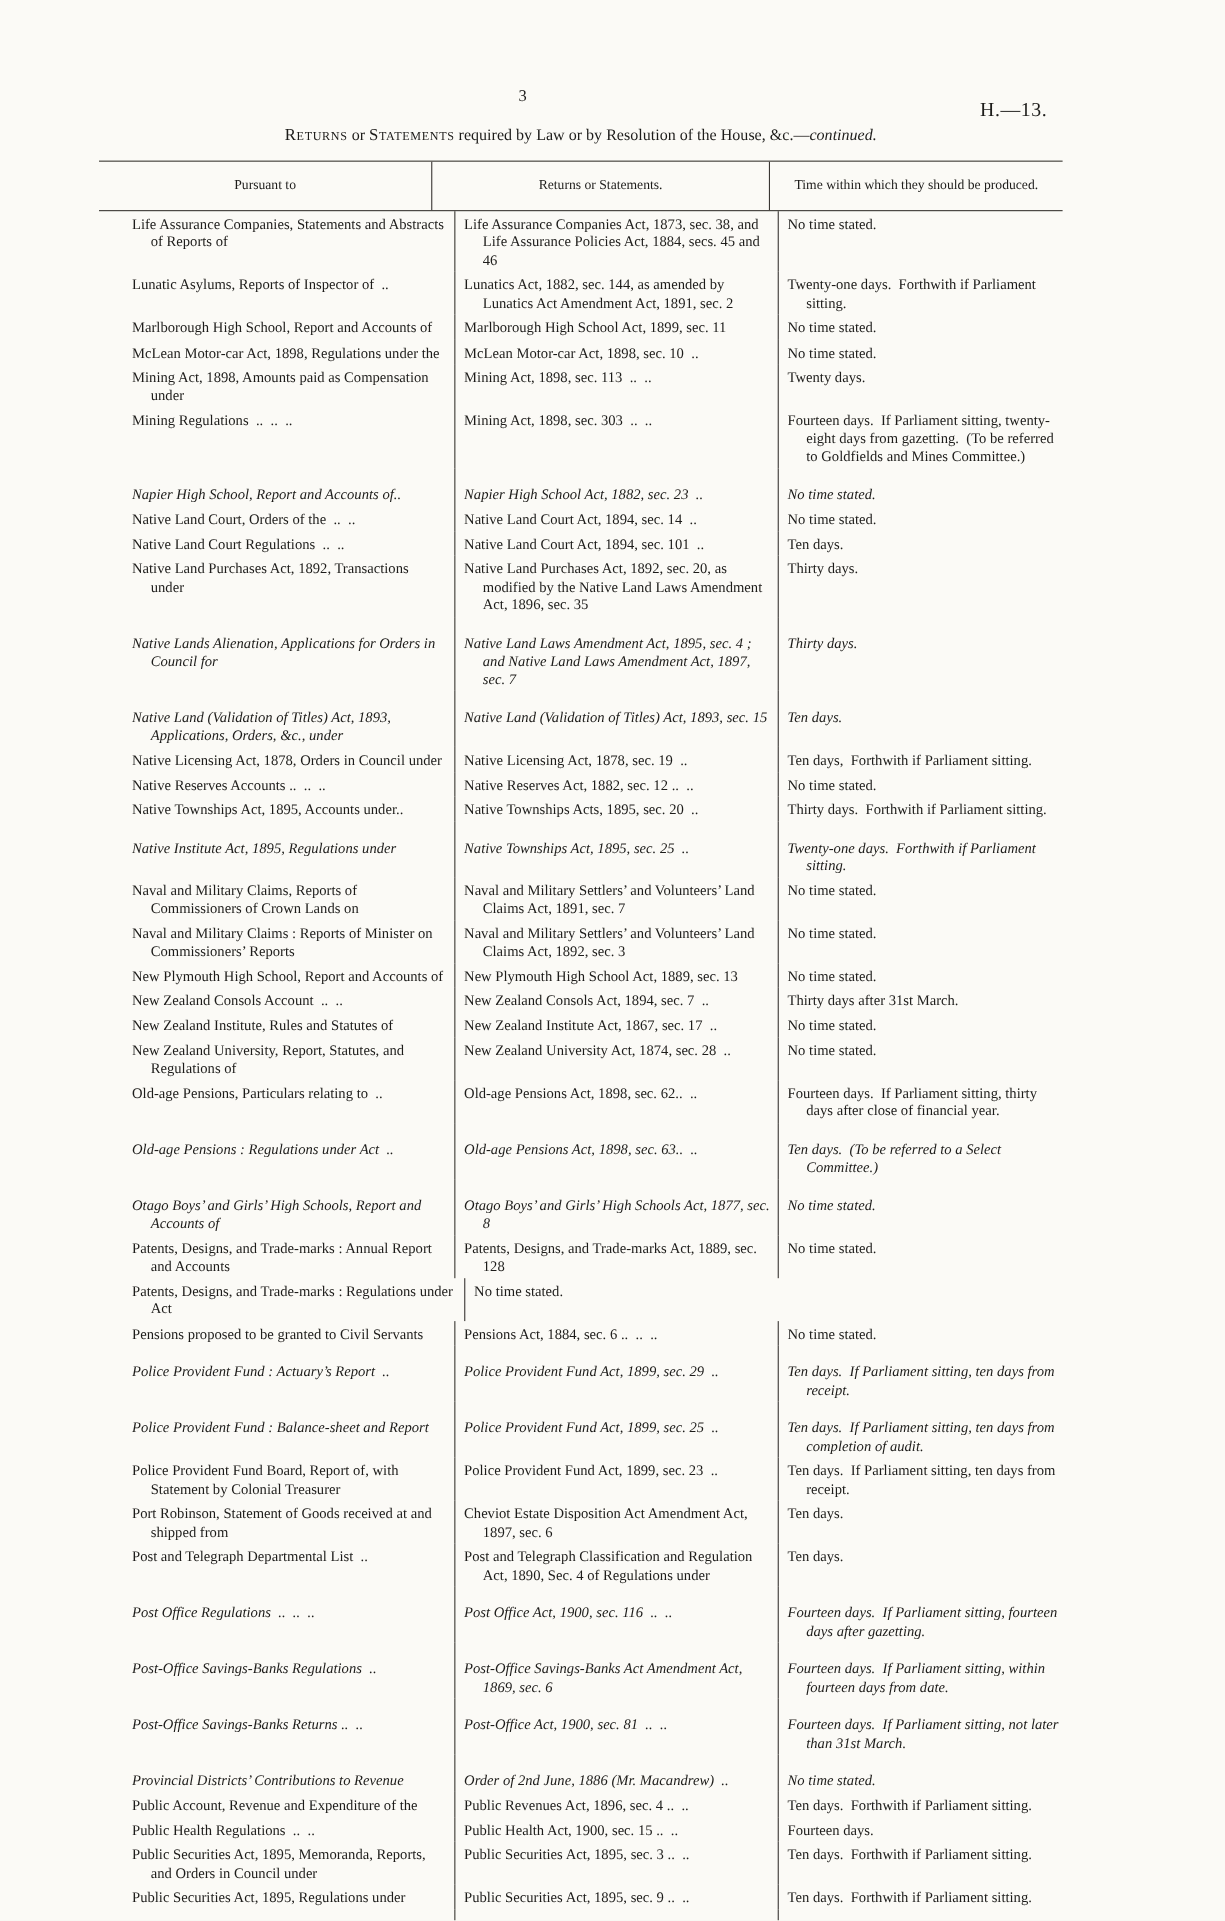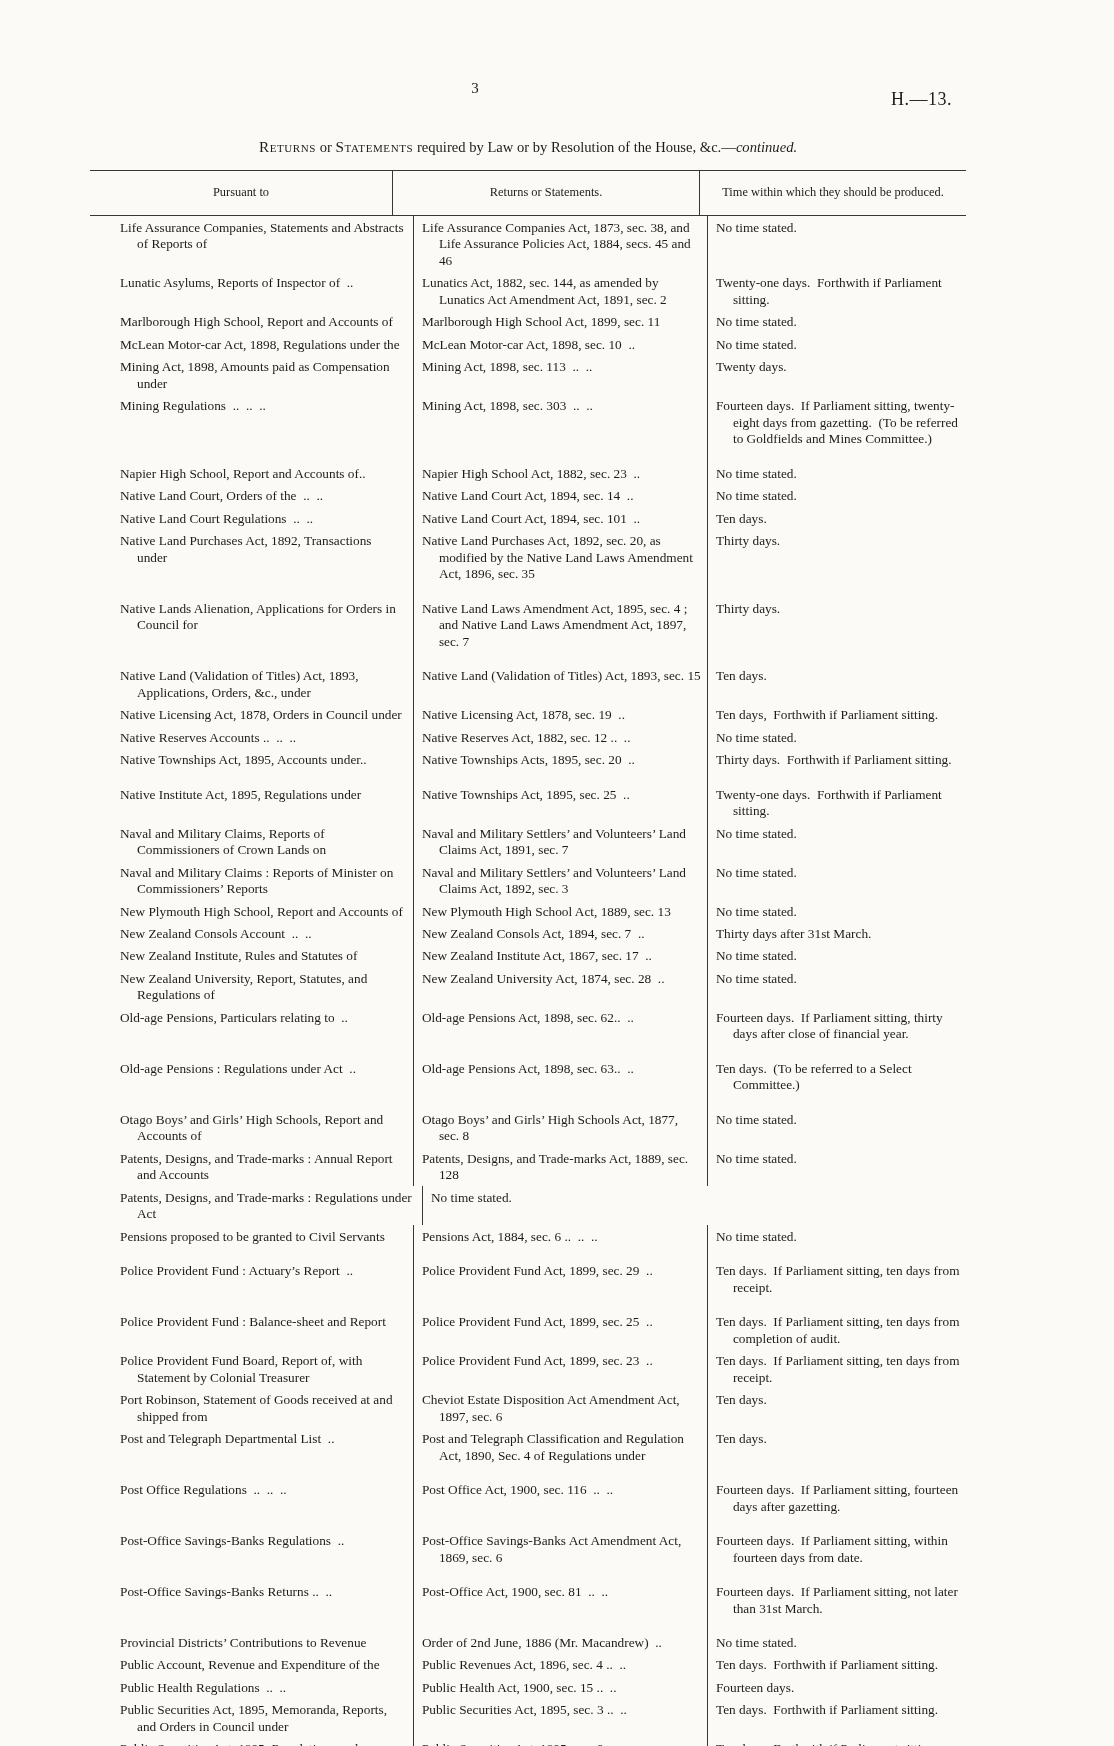--- a/index.html
+++ b/index.html
@@ -37,21 +37,21 @@
   .doc-ref {
     position: absolute;
     right: 14px;
     top: 89px;
     font-size: 18px;
     letter-spacing: 0.5px;
   }
   .doc-title {
     text-align: center;
     font-size: 14.6px;
-    margin-top: 34px;
+    margin-top: 10px;
     margin-bottom: 14px;
     white-space: nowrap;
   }
   .sc {
     font-variant: small-caps;
     letter-spacing: 0.6px;
     font-size: 15.2px;
   }
   .it { font-style: italic; }
 
@@ -82,21 +82,21 @@
   }
   .c2 {
     width: 303px;
     border-right: 1px solid #3a3733;
     padding: 4px 6px 2px 8px;
   }
   .c3 {
     width: 266px;
     padding: 4px 2px 2px 8px;
   }
-  .trow.gap > .c { padding-top: 16px; }
+  .trow.gap > .c { padding-top: 16px; font-style: italic; }
   .hang {
     padding-left: 17px;
     text-indent: -17px;
   }
   #tbody { min-height: 10px; }
 </style>
 </head>
 <body>
 
 <div class="page">

